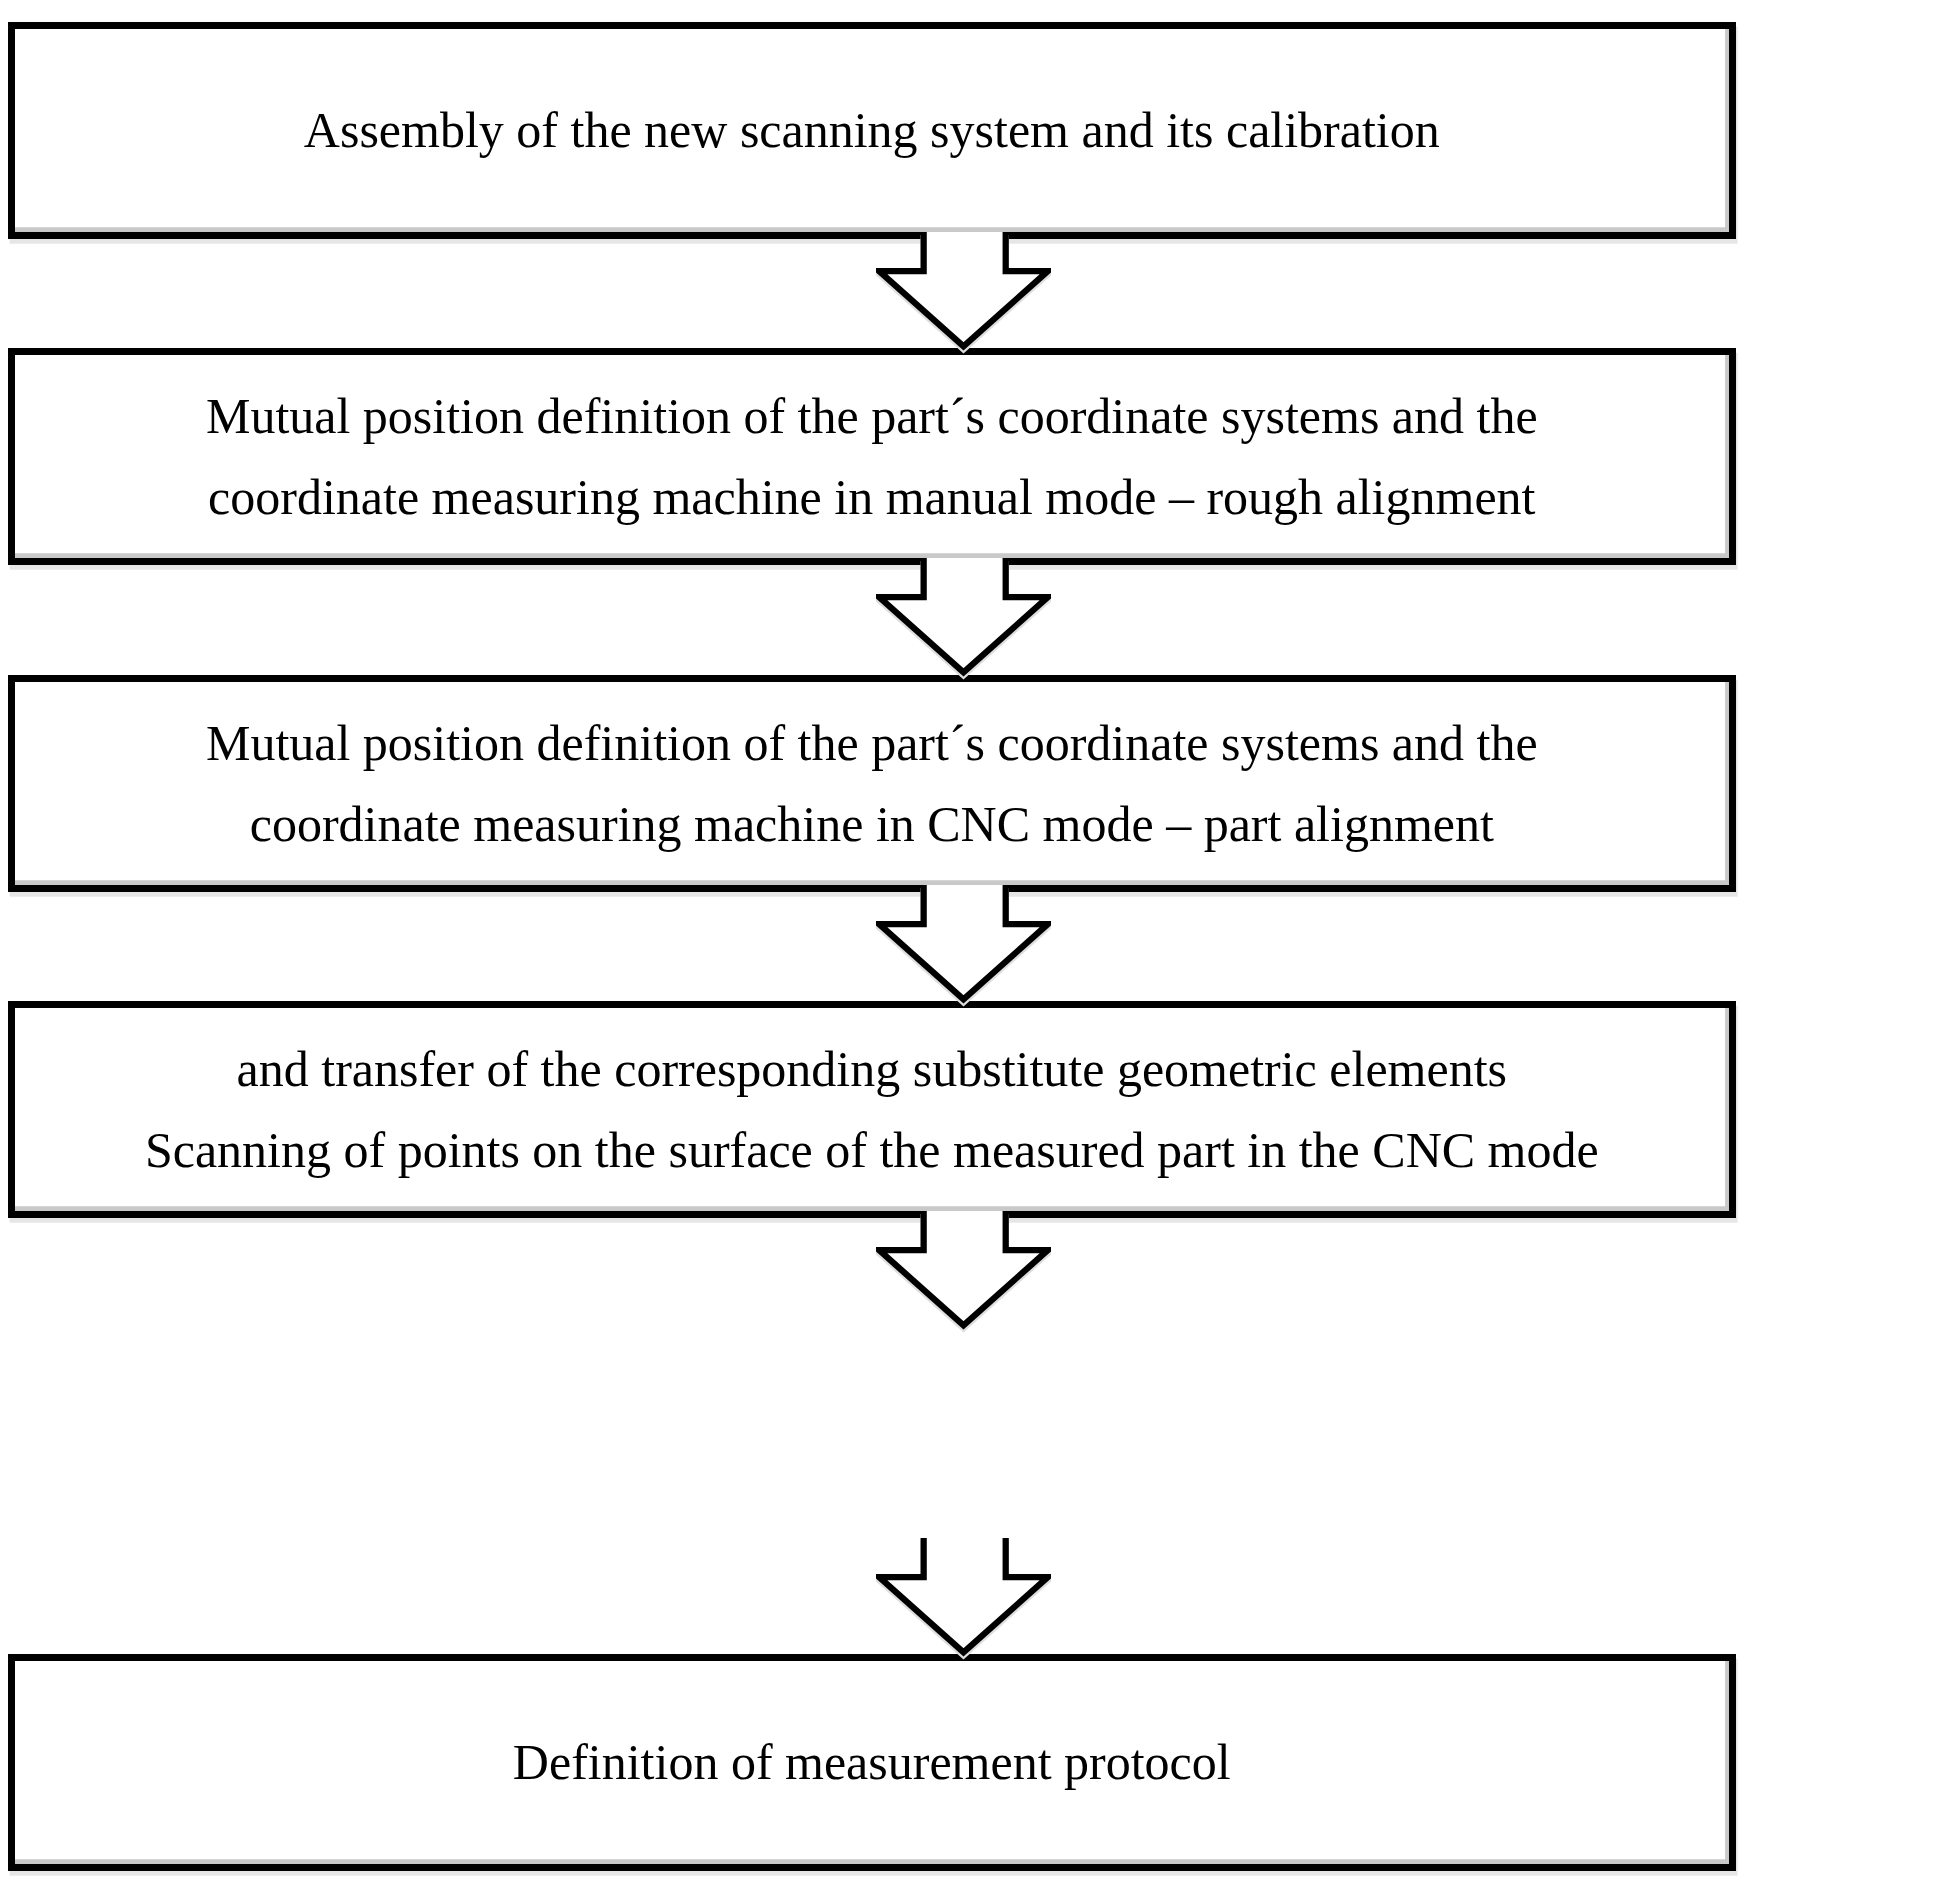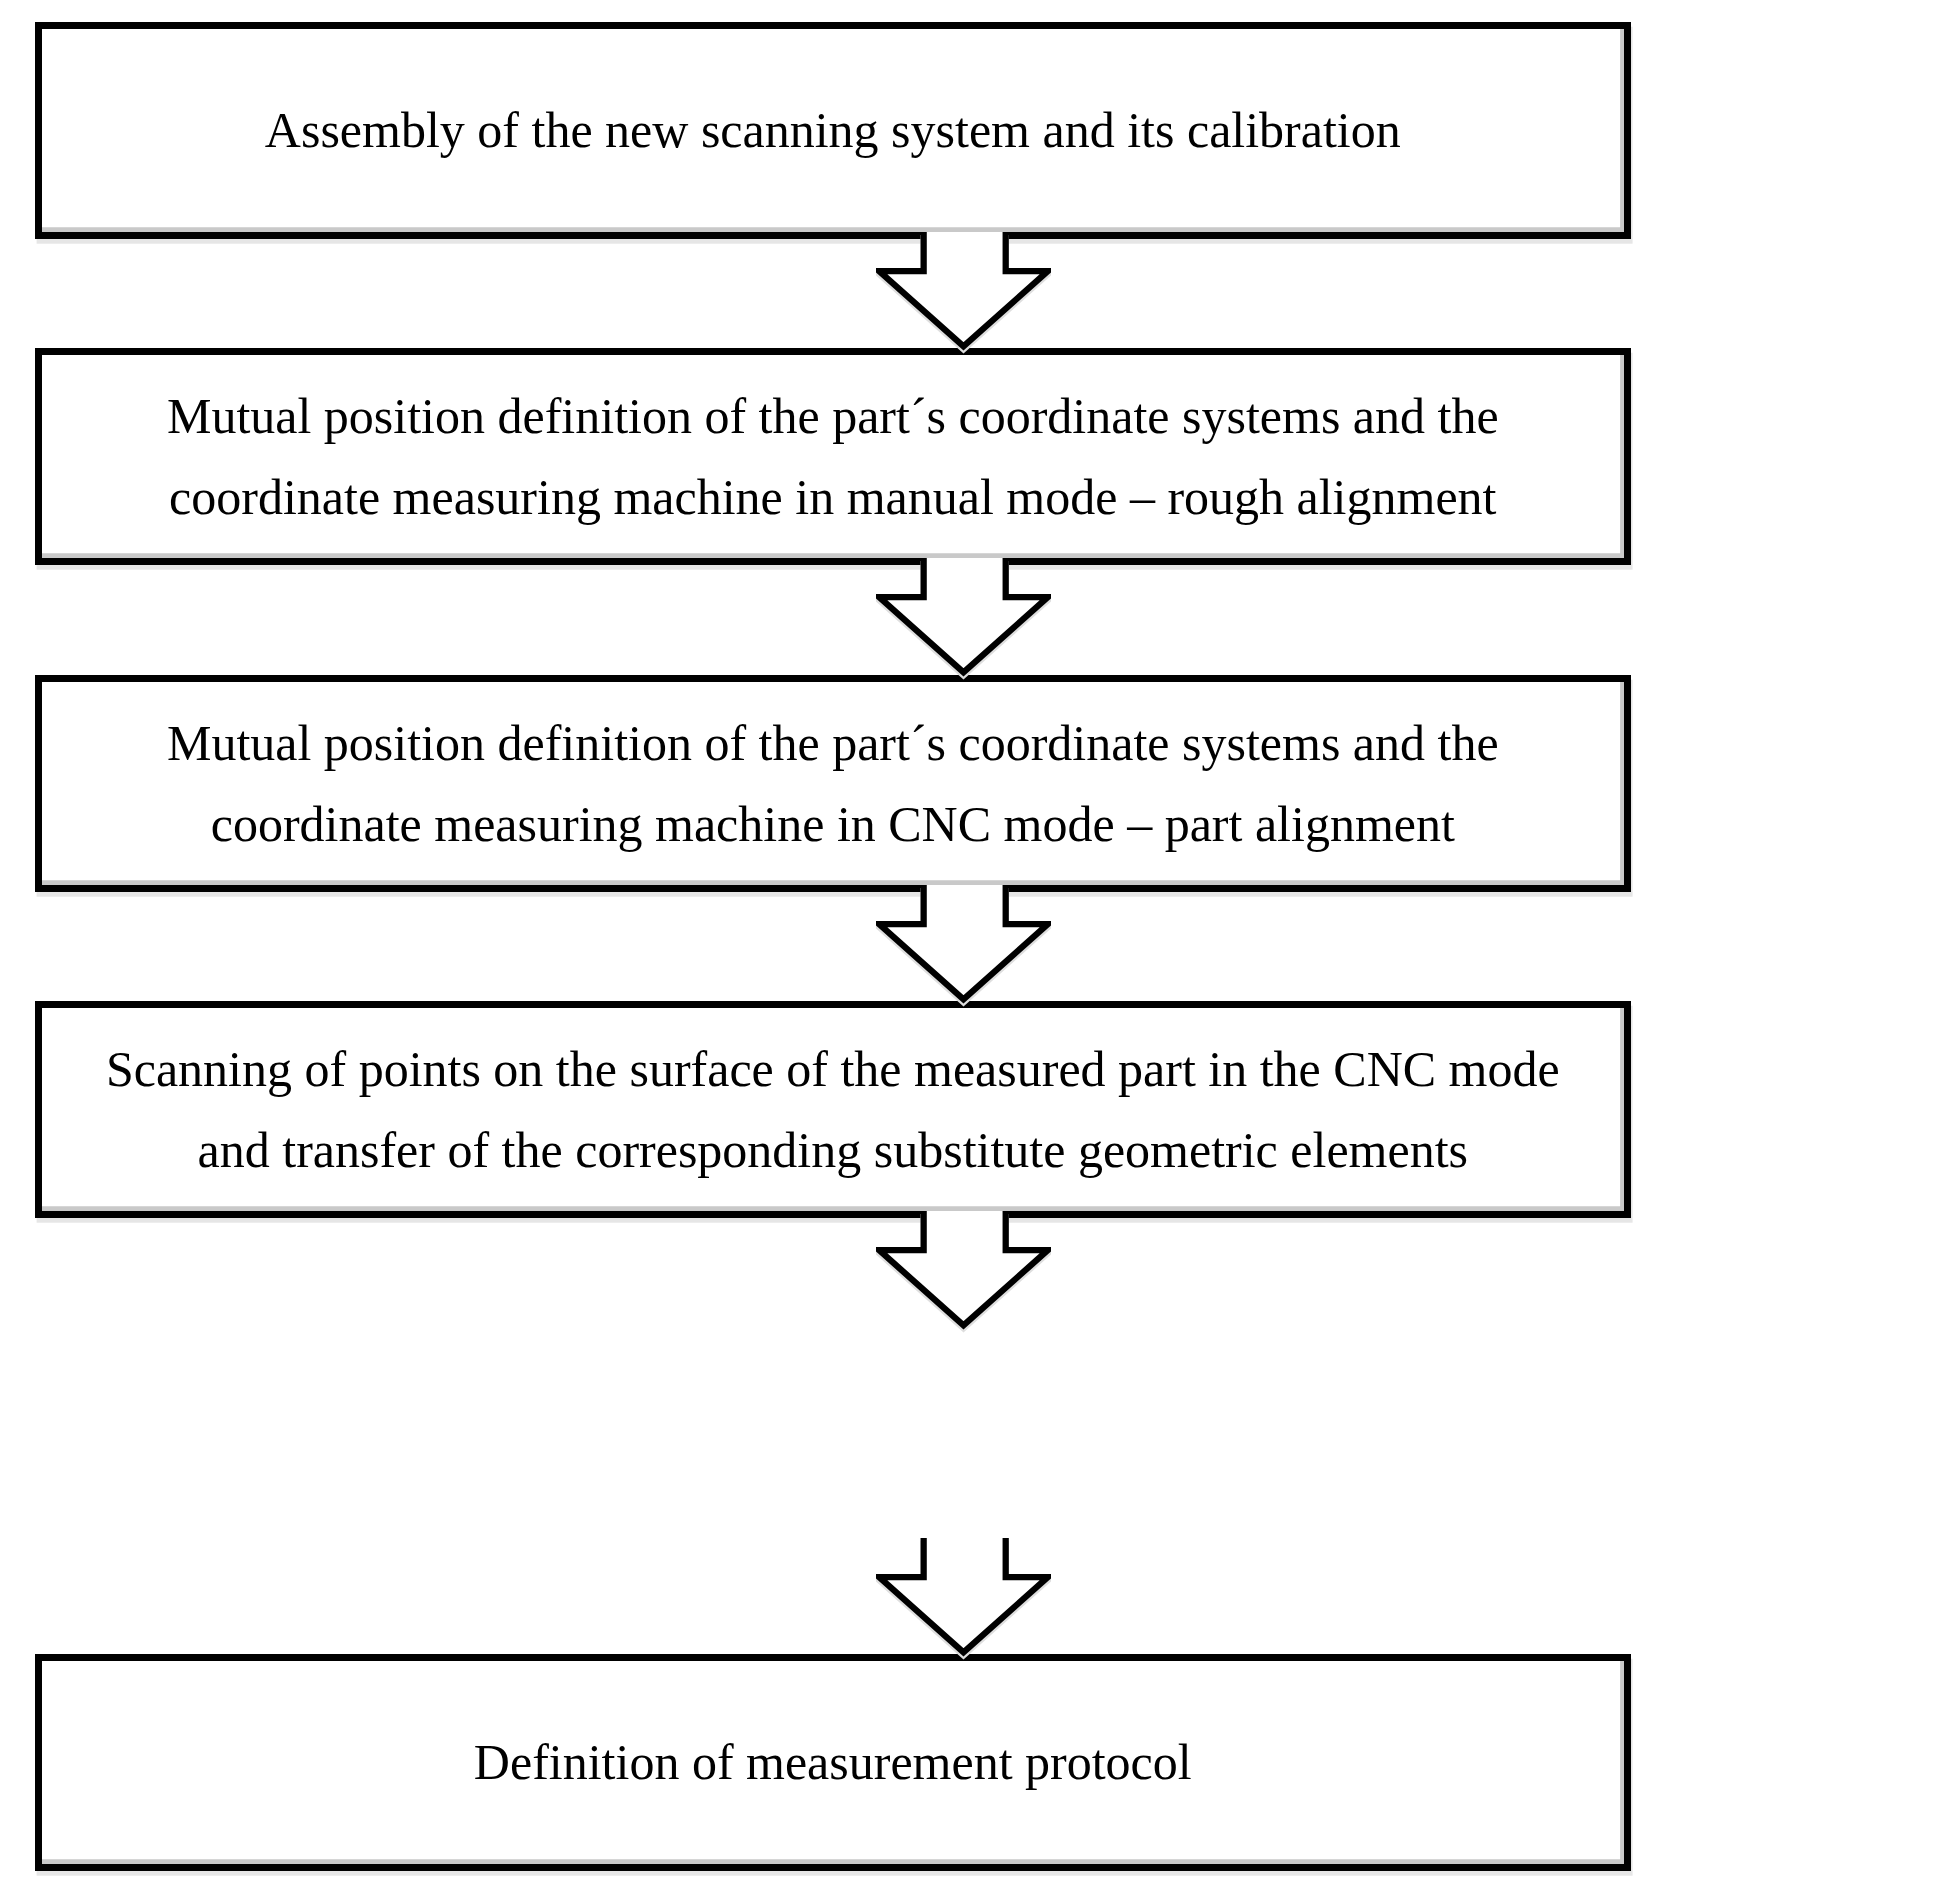--- a/index.html
+++ b/index.html
@@ -11,33 +11,32 @@
     position: relative;
     width: 1946px;
     height: 1897px;
     background: #ffffff;
     font-family: "Liberation Serif", "DejaVu Serif", serif;
     overflow: hidden;
   }
   .flow-box {
     position: absolute;
     left: 7.8px;
-    width: 1596px;
+    width: 1728px;
     height: 217px;
     box-sizing: border-box;
     background: #ffffff;
     border: 7px solid #000000;
     box-shadow: inset -3.9px -4.7px 0 #c9c9c9, 1.6px 4.7px 0 #e6e6e6;
     display: flex;
     flex-direction: column;
     align-items: center;
     justify-content: center;
     text-align: center;
     z-index: 1;
-    margin-left: 27px;
   }
   .flow-box .line {
     font-size: 50px;
     line-height: 81px;
     color: #000000;
     white-space: nowrap;
   }
   .connector {
     position: absolute;
     left: 876px;
@@ -83,22 +82,22 @@
     <div class="line">coordinate measuring machine in CNC mode – part alignment</div>
   </div>
 
   <div class="connector" style="top:885px">
     <svg viewBox="0 0 224 152" preserveAspectRatio="none" aria-hidden="true">
       <path d="M61 0 L61 50 L4 50 L112 146 L220 50 L166 50 L166 0" fill="#ffffff" stroke="#000000" stroke-width="8" stroke-linejoin="miter"></path>
     </svg>
   </div>
 
   <div class="flow-box" style="top:1001px">
+    <div class="line">and transfer of the corresponding substitute geometric elements</div>
     <div class="line">Scanning of points on the surface of the measured part in the CNC mode</div>
-    <div class="line">and transfer of the corresponding substitute geometric elements</div>
   </div>
 
   <div class="connector" style="top:1211px">
     <svg viewBox="0 0 224 152" preserveAspectRatio="none" aria-hidden="true">
       <path d="M61 0 L61 50 L4 50 L112 146 L220 50 L166 50 L166 0" fill="#ffffff" stroke="#000000" stroke-width="8" stroke-linejoin="miter"></path>
     </svg>
   </div>
 
 
   <div class="connector" style="top:1538px">

